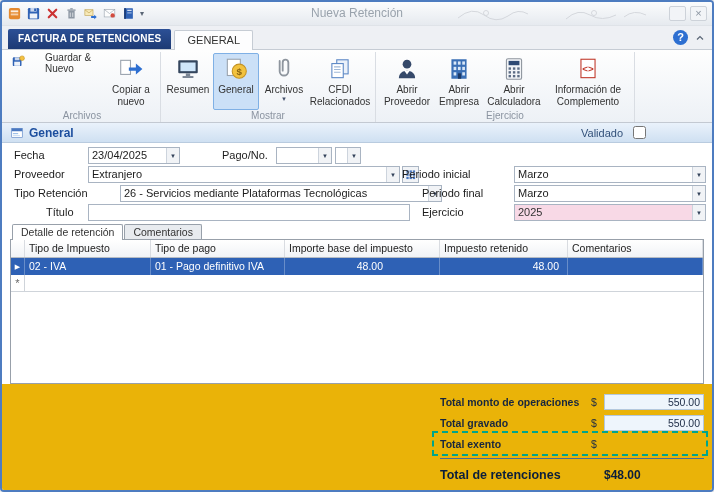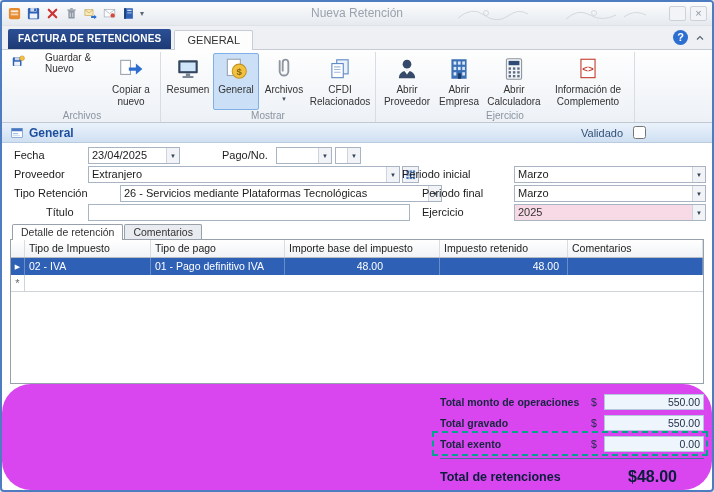--- a/index.html
+++ b/index.html
@@ -71,30 +71,30 @@
   .c3{width:155px;flex:0 0 auto;} .c4{width:128px;flex:0 0 auto;} .c5{flex:1;}
   .grow{display:flex;height:17px;background:#2e61b5;color:#fff;font-size:10.5px;flex:0 0 auto;}
   .grow .cell{border-right:1px solid rgba(255,255,255,.28);padding:2px 4px 0 4px;white-space:nowrap;overflow:hidden;}
   .grow .ind{display:flex;align-items:center;justify-content:center;font-size:7px;padding:0;}
   .num-importe{text-align:right;padding-right:56px !important;}
   .num-retenido{text-align:right;padding-right:8px !important;}
   .gnew{display:flex;height:17px;border-bottom:1px solid #cfd4da;color:#555;font-size:11px;flex:0 0 auto;}
   .gnew .ind{width:14px;border-right:1px solid #cfd4da;display:flex;align-items:center;justify-content:center;font-size:11px;color:#666;}
   .gfill{flex:1;background:#fff;}
   
-  .panel{flex:1;background:#d946ef;position:relative;border-radius:29px;}
+  .panel{flex:1;background:#eab308;position:relative;}
   .totals{position:absolute;top:7px;right:8px;width:264px;}
   .trow{display:flex;align-items:center;height:21px;}
   .tlabel{width:151px;font-size:10.5px;font-weight:bold;color:#17263f;white-space:nowrap;overflow:visible;}
   .tcur{width:13px;font-size:10.5px;color:#1c2b45;}
   .tbox{width:100px;height:16px;border:1px solid #b4c8dd;background:#eef5fc;font-size:10.5px;color:#1c2b45;
     display:flex;align-items:center;justify-content:flex-end;padding-right:3px;}
   .tgrand{display:flex;align-items:center;margin-top:4px;border-top:1px solid #4a6a9a;padding-top:9px;}
   .tgrand .glabel{flex:1;font-size:12.5px;font-weight:bold;color:#0a1e3c;}
-  .tgrand .gvalue{width:100px;text-align:center;font-size:16px;font-weight:bold;color:#0a1e3c;padding-right:3px;}
+  .tgrand .gvalue{width:100px;text-align:left;font-size:12px;font-weight:bold;color:#0a1e3c;padding-right:3px;}
   .hlbox{position:absolute;left:-8px;right:-4px;top:40px;height:25px;border:2px dashed #00a58c;pointer-events:none;}
 </style>
 </head>
 <body>
 
 <div class="window">
 
   <div class="titlebar">
     <div class="qat">
       <span class="qicon">
@@ -437,21 +437,20 @@
         <span class="tbox">550.00</span>
       </div>
       <div class="trow">
         <span class="tlabel">Total gravado</span>
         <span class="tcur">$</span>
         <span class="tbox">550.00</span>
       </div>
       <div class="trow">
         <span class="tlabel">Total exento</span>
         <span class="tcur">$</span>
-        <span class="tbox">0.00</span>
       </div>
       <div class="hlbox"></div>
       <div class="tgrand">
         <span class="glabel">Total de retenciones</span>
         <span class="gvalue">$48.00</span>
       </div>
     </div>
   </div>
 
 </div>

